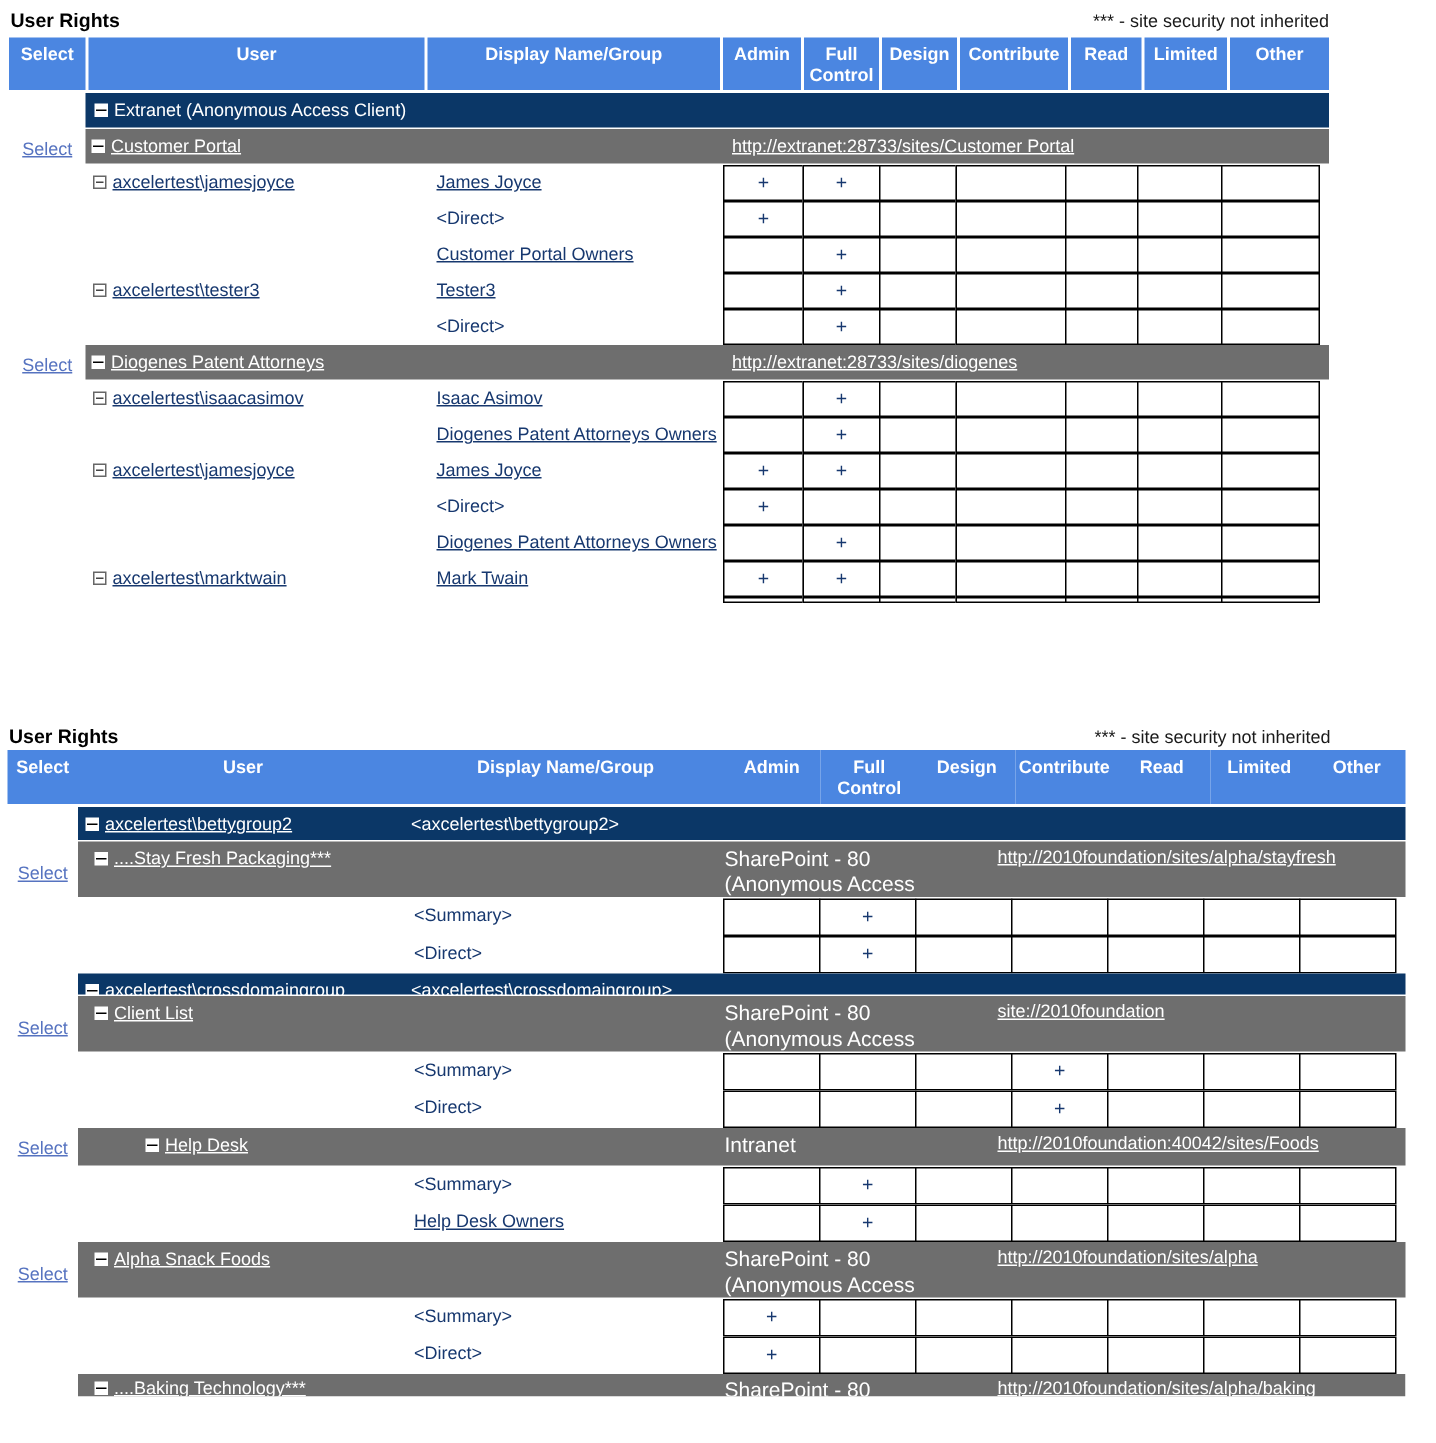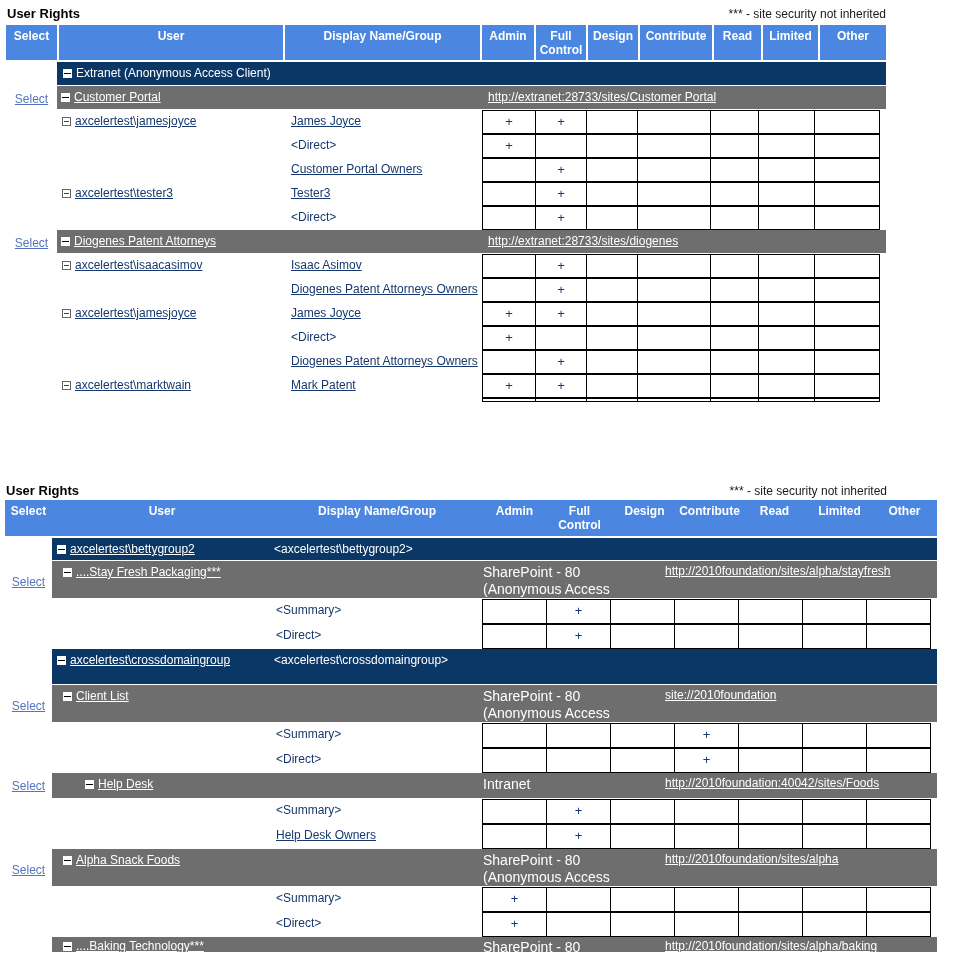--- a/index.html
+++ b/index.html
@@ -207,21 +207,21 @@
             <div class="gcell" style="width: 52px; line-height: 21px;">+</div>
             <div class="gcell" style="width: 52px; line-height: 21px;"></div>
             <div class="gcell" style="width: 74px; line-height: 21px;"></div>
             <div class="gcell" style="width: 49px; line-height: 21px;"></div>
             <div class="gcell" style="width: 57px; line-height: 21px;"></div>
             <div class="gcell" style="width: 66px; line-height: 21px;"></div>
           </div>
         </div>
         <div class="row" style="height: 24px;">
           <span class="rowtxt" style="left: 56px; top: 4px;"><span class="mi bd"></span><a class="lnk dk">axcelertest\marktwain</a></span>
-          <a class="rowtxt lnk dk" style="left: 285px; top: 4px;">Mark Patent</a>
+          <a class="rowtxt lnk dk" style="left: 285px; top: 4px;">Mark Twain</a>
           <div class="grid" style="left: 476px;">
             <div class="gcell" style="width: 54px; line-height: 21px;">+</div>
             <div class="gcell" style="width: 52px; line-height: 21px;">+</div>
             <div class="gcell" style="width: 52px; line-height: 21px;"></div>
             <div class="gcell" style="width: 74px; line-height: 21px;"></div>
             <div class="gcell" style="width: 49px; line-height: 21px;"></div>
             <div class="gcell" style="width: 57px; line-height: 21px;"></div>
             <div class="gcell" style="width: 66px; line-height: 21px;"></div>
           </div>
         </div>
@@ -286,21 +286,21 @@
           <div class="grid" style="left: 477px;">
             <div class="gcell" style="width: 65px; line-height: 22px;"></div>
             <div class="gcell" style="width: 65px; line-height: 22px;">+</div>
             <div class="gcell" style="width: 65px; line-height: 22px;"></div>
             <div class="gcell" style="width: 65px; line-height: 22px;"></div>
             <div class="gcell" style="width: 65px; line-height: 22px;"></div>
             <div class="gcell" style="width: 65px; line-height: 22px;"></div>
             <div class="gcell" style="width: 65px; line-height: 22px;"></div>
           </div>
         </div>
-        <div class="row" style="height: 36px;">
+        <div class="row" style="height: 15px;">
           <div class="band g" style="left: 47px;"></div>
           <span class="rowtxt wh" style="left: 52px; top: 4px;"><span class="mi"></span><a class="lnk wh">axcelertest\crossdomaingroup</a></span>
           <span class="rowtxt wh" style="left: 269px; top: 4px;">&lt;axcelertest\crossdomaingroup&gt;</span>
         </div>
         <div class="row" style="height: 38px;">
           <div class="band s" style="left: 47px;"></div>
           <div class="selcell" style="width: 47px; top: 14px;"><a class="lnk sel">Select</a></div>
           <span class="rowtxt wh" style="left: 58px; top: 4px;"><span class="mi"></span><a class="lnk wh">Client List</a></span>
           <div class="server" style="left: 478px; top: 3px; width: 175px;">SharePoint - 80 (Anonymous Access Enabled)</div>
           <a class="rowtxt lnk wh" style="left: 660px; top: 3px;">site://2010foundation</a>
@@ -325,21 +325,21 @@
             <div class="gcell" style="width: 65px; line-height: 22px;"></div>
             <div class="gcell" style="width: 65px; line-height: 22px;">+</div>
             <div class="gcell" style="width: 65px; line-height: 22px;"></div>
             <div class="gcell" style="width: 65px; line-height: 22px;"></div>
             <div class="gcell" style="width: 65px; line-height: 22px;"></div>
           </div>
         </div>
         <div class="row" style="height: 26px;">
           <div class="band s" style="left: 47px;"></div>
           <div class="selcell" style="width: 47px; top: 6px;"><a class="lnk sel">Select</a></div>
-          <span class="rowtxt wh" style="left: 44px; top: 4px; padding-left: 36px;"><span class="mi"></span><a class="lnk wh">Help Desk</a></span>
+          <span class="rowtxt wh" style="left: 56px; top: 4px; padding-left: 36px;"><span class="mi"></span><a class="lnk wh">Help Desk</a></span>
           <div class="server" style="left: 478px; top: 3px; width: 175px;">Intranet</div>
           <a class="rowtxt lnk wh" style="left: 660px; top: 3px;">http://2010foundation:40042/sites/Foods</a>
         </div>
         <div class="row" style="height: 25px;">
           <span class="rowtxt dktxt" style="left: 271px; top: 4px;">&lt;Summary&gt;</span>
           <div class="grid" style="left: 477px;">
             <div class="gcell" style="width: 65px; line-height: 22px;"></div>
             <div class="gcell" style="width: 65px; line-height: 22px;">+</div>
             <div class="gcell" style="width: 65px; line-height: 22px;"></div>
             <div class="gcell" style="width: 65px; line-height: 22px;"></div>

